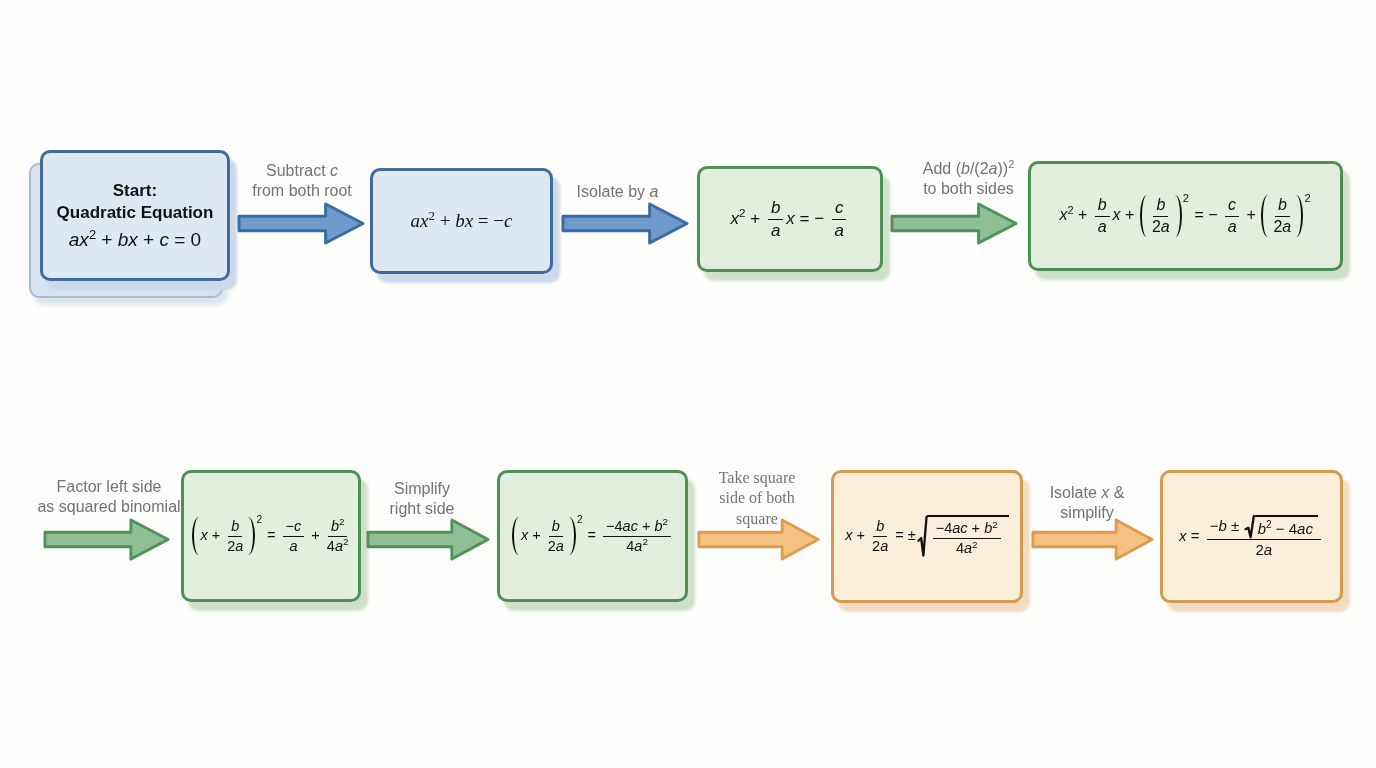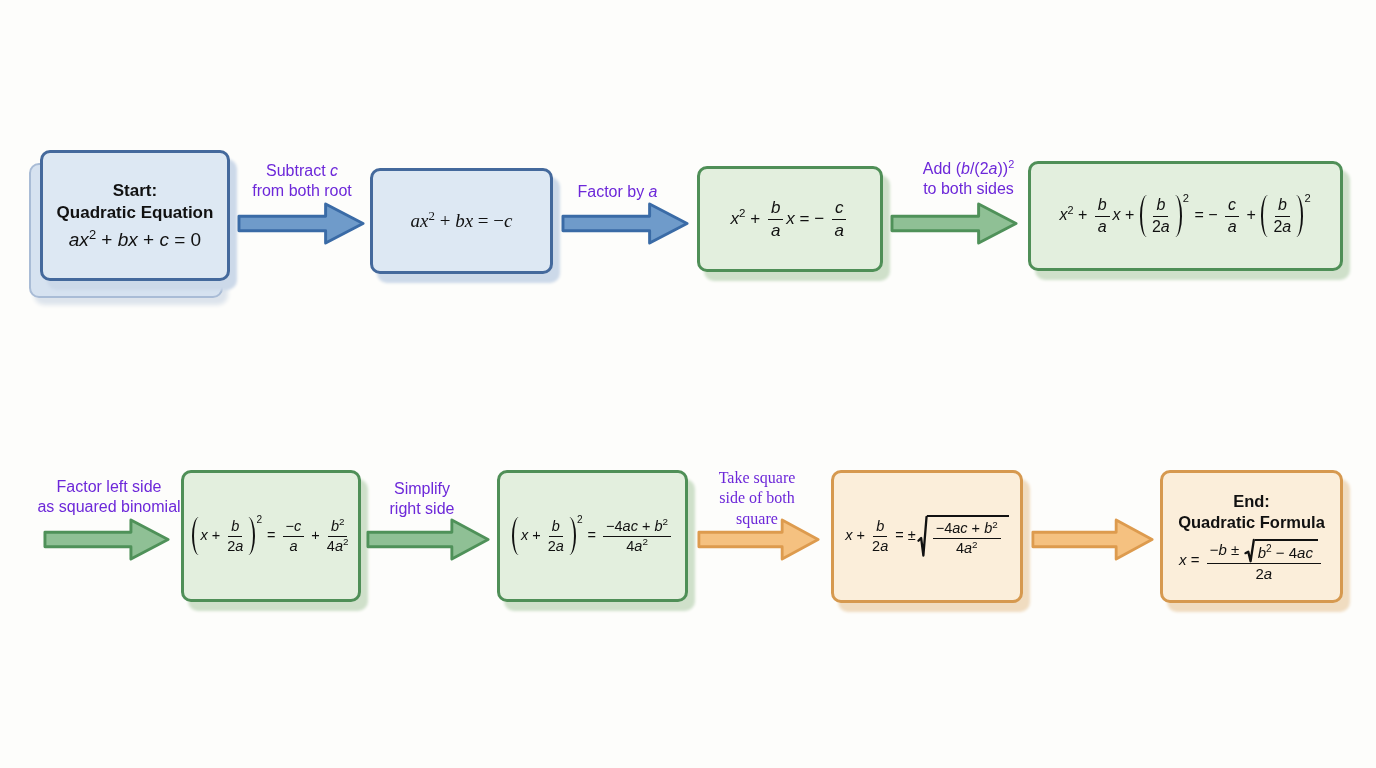--- a/index.html
+++ b/index.html
@@ -24,21 +24,21 @@
   }
   .box-title{font-weight:bold; text-align:center; line-height:1.3; font-size:17px; color:#111;}
   
   .arrow{position:absolute; z-index:2;}
   .arrow svg{display:block; width:100%; height:100%;}
   .arrow.blue   polygon{fill:#6f9bca; stroke:#3a6ba6;}
   .arrow.green  polygon{fill:#8fc095; stroke:#4f9159;}
   .arrow.orange polygon{fill:#f5c180; stroke:#dd9b4e;}
   .arrow-label{
     position:absolute; text-align:center; font-size:16px; line-height:1.28;
-    color:#6d28d9; z-index:2; white-space:nowrap;
+    color:#737373; z-index:2; white-space:nowrap;
   }
   
   .formula{text-align:center; line-height:1.2; white-space:nowrap; color:#111;}
   .mx{font-style:italic;}
   .mu{font-style:normal;}
   .msup{font-size:0.68em; position:relative; top:-0.55em; font-style:normal;}
   .mfrac{
     display:inline-flex; flex-direction:column; align-items:center;
     vertical-align:middle; margin:0 3px; line-height:1.15;
   }
@@ -157,24 +157,20 @@
           <span class="mroot">
             <span class="mroot-in"><span class="mfrac">
                 <span class="mnum"><span class="mu">−4</span><span class="mx">ac</span><span class="mu"> + </span><span class="mx">b</span><span class="msup">2</span></span>
                 <span class="mden"><span class="mu">4</span><span class="mx">a</span><span class="msup">2</span></span>
               </span></span>
           </span>
         </span></div>
   </div>
 
   <div class="box orange" style="left:1160px;top:470px;width:183px;height:133px;">
-    <div class="box-title" style="font-size:16.5px;">
-      <span>End:</span><br>
-      <span>Quadratic Formula</span>
-    </div>
     <div class="formula" style="font-size:15px;"><span class="mx">x</span><span class="mu"> = </span><span class="mfrac">
           <span class="mnum"><span class="mu">−</span><span class="mx">b</span><span class="mu"> ± </span><span class="msqrt">
               <span class="mrad">
                 <svg viewBox="0 0 20 46" preserveAspectRatio="none">
                   <polyline points="1,28 7,25 12,44 19,2" fill="none" stroke="#111" stroke-width="2.3" vector-effect="non-scaling-stroke" stroke-linejoin="round" stroke-linecap="round"></polyline>
                 </svg>
               </span>
               <span class="mroot">
                 <span class="mroot-in"><span class="mx">b</span><span class="msup">2</span><span class="mu"> − 4</span><span class="mx">ac</span></span>
               </span>
@@ -183,21 +179,21 @@
         </span></div>
   </div>
 
   <div class="arrow-label" style="left:218px;top:161px;width:168px;"><span class="mu">Subtract </span><span class="mx">c</span><br><span class="mu">from both root</span></div>
   <div class="arrow blue" style="left:237px;top:201px;width:128px;height:45px;">
     <svg viewBox="0 0 130 46" preserveAspectRatio="none">
         <polygon points="2,15.5 90,15.5 90,3 128,23 90,43 90,30.5 2,30.5" stroke-width="3" stroke-linejoin="round"></polygon>
       </svg>
   </div>
 
-  <div class="arrow-label" style="left:550px;top:182px;width:135px;"><span class="mu">Factor by </span><span class="mx">a</span></div>
+  <div class="arrow-label" style="left:550px;top:182px;width:135px;"><span class="mu">Isolate by </span><span class="mx">a</span></div>
   <div class="arrow blue" style="left:561px;top:201px;width:128px;height:45px;">
     <svg viewBox="0 0 130 46" preserveAspectRatio="none">
         <polygon points="2,15.5 90,15.5 90,3 128,23 90,43 90,30.5 2,30.5" stroke-width="3" stroke-linejoin="round"></polygon>
       </svg>
   </div>
 
   <div class="arrow-label" style="left:880px;top:159px;width:145px;margin-left:16px;"><span class="mu">Add (</span><span class="mx">b</span><span class="mu">/(2</span><span class="mx">a</span><span class="mu">))</span><span class="msup">2</span><br><span class="mu">to both sides</span></div>
   <div class="arrow green" style="left:890px;top:201px;width:128px;height:45px;">
     <svg viewBox="0 0 130 46" preserveAspectRatio="none">
         <polygon points="2,15.5 90,15.5 90,3 128,23 90,43 90,30.5 2,30.5" stroke-width="3" stroke-linejoin="round"></polygon>
@@ -218,19 +214,20 @@
       </svg>
   </div>
 
   <div class="arrow-label" style="left:694px;top:468px;width:126px;font-family:Liberation Serif, serif;"><span class="mu">Take square</span><br><span class="mu">side of both</span><br><span class="mu">square</span></div>
   <div class="arrow orange" style="left:697px;top:517px;width:123px;height:45px;">
     <svg viewBox="0 0 130 46" preserveAspectRatio="none">
         <polygon points="2,15.5 90,15.5 90,3 128,23 90,43 90,30.5 2,30.5" stroke-width="3" stroke-linejoin="round"></polygon>
       </svg>
   </div>
 
+  <div class="arrow-label" style="left:1022px;top:483px;width:130px;"><span class="mu">Isolate </span><span class="mx">x</span><span class="mu"> &amp;</span><br><span class="mu">simplify</span></div>
   <div class="arrow orange" style="left:1031px;top:517px;width:123px;height:45px;">
     <svg viewBox="0 0 130 46" preserveAspectRatio="none">
         <polygon points="2,15.5 90,15.5 90,3 128,23 90,43 90,30.5 2,30.5" stroke-width="3" stroke-linejoin="round"></polygon>
       </svg>
   </div>
 
 </div>
 
 </body></html>

